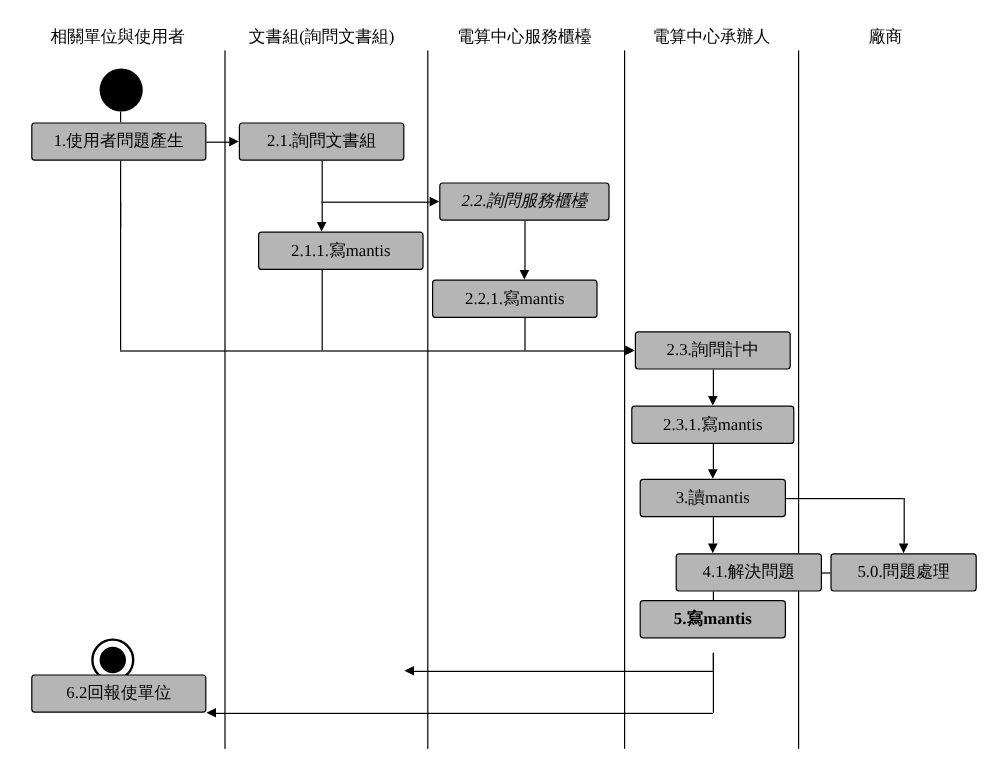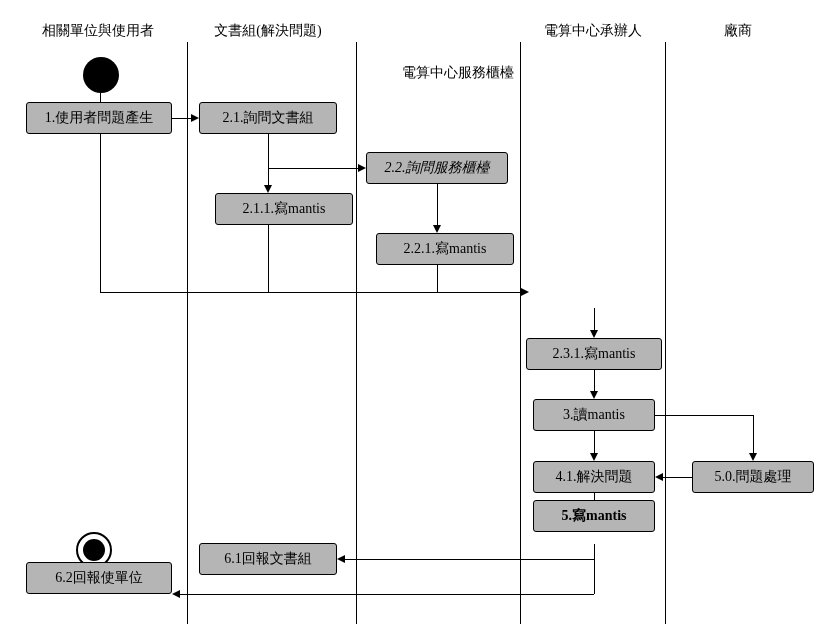--- a/index.html
+++ b/index.html
@@ -88,22 +88,22 @@
     border-bottom: 4px solid transparent;
     border-right: 8px solid #000000;
   }
 </style>
 </head>
 <body>
 
 <div id="canvas">
 
   <div class="lane-title" style="left:98px; top:22px;">相關單位與使用者</div>
-  <div class="lane-title" style="left:268px; top:22px;">文書組(解決問題)</div>
-  <div class="lane-title" style="left:458px; top:22px;margin-top:42px;">電算中心服務櫃檯</div>
+  <div class="lane-title" style="left:268px; top:22px;">文書組(詢問文書組)</div>
+  <div class="lane-title" style="left:437px; top:22px;">電算中心服務櫃檯</div>
   <div class="lane-title" style="left:593px; top:22px;">電算中心承辦人</div>
   <div class="lane-title" style="left:738px; top:22px;">廠商</div>
 
   <div class="lane-line" style="left:187px; top:42px; height:582px;"></div>
   <div class="lane-line" style="left:356px; top:42px; height:582px;"></div>
   <div class="lane-line" style="left:520px; top:42px; height:582px;"></div>
   <div class="lane-line" style="left:665px; top:42px; height:582px;"></div>
 
   <div class="start-node" style="left:83px; top:57px; width:36px; height:36px;"></div>
 
@@ -162,22 +162,22 @@
   <div class="arrow arrow-down" style="left:90px; top:568px; border-top:0; border-bottom:8px solid #000; border-left:4px solid transparent; border-right:4px solid transparent;"></div>
 
   <div class="end-node-outer" style="left:76px; top:532px; width:36px; height:36px;">
     <div class="end-node-inner" style="left:5px; top:5px; width:22px; height:22px;"></div>
   </div>
 
   <div class="node" style="left:26px;  top:102px; width:146px; height:32px;text-align:right;">1.使用者問題產生</div>
   <div class="node" style="left:199px; top:102px; width:138px; height:32px;">2.1.詢問文書組</div>
   <div class="node" style="left:366px; top:152px; width:142px; height:32px;font-style:italic;">2.2.詢問服務櫃檯</div>
   <div class="node" style="left:199px; top:193px; width:138px; height:32px;margin-left:16px;">2.1.1.寫mantis</div>
-  <div class="node" style="left:376px; top:233px; width:138px; height:32px;">2.2.1.寫mantis</div>
+  <div class="node" style="left:360px; top:233px; width:138px; height:32px;">2.2.1.寫mantis</div>
+  <div class="node" style="left:529px; top:276px; width:130px; height:32px;">2.3.詢問計中</div>
   <div class="node" style="left:526px; top:338px; width:136px; height:32px;">2.3.1.寫mantis</div>
   <div class="node" style="left:533px; top:399px; width:122px; height:32px;">3.讀mantis</div>
-  <div class="node" style="left:533px; top:461px; width:122px; height:32px;text-align:center;">4.1.解決問題</div>
+  <div class="node" style="left:563px; top:461px; width:122px; height:32px;text-align:center;">4.1.解決問題</div>
   <div class="node" style="left:692px; top:461px; width:122px; height:32px;">5.0.問題處理</div>
   <div class="node" style="left:533px; top:500px; width:122px; height:32px;font-weight:bold;">5.寫mantis</div>
-  <div class="node" style="left:199px; top:543px; width:138px; height:32px;">6.1回報文書組</div>
   <div class="node" style="left:26px;  top:562px; width:146px; height:32px;text-align:right;">6.2回報使單位</div>
 
 </div>
 
 </body></html>

